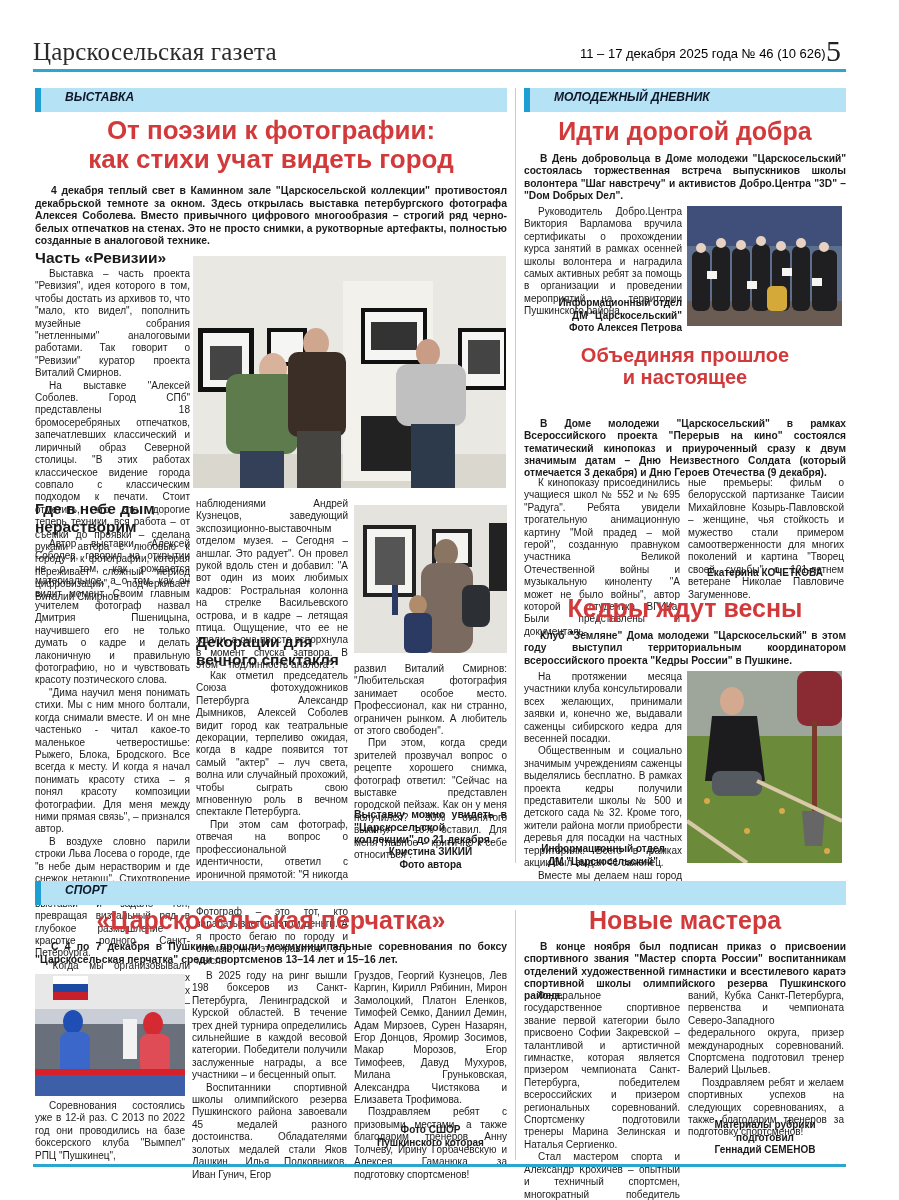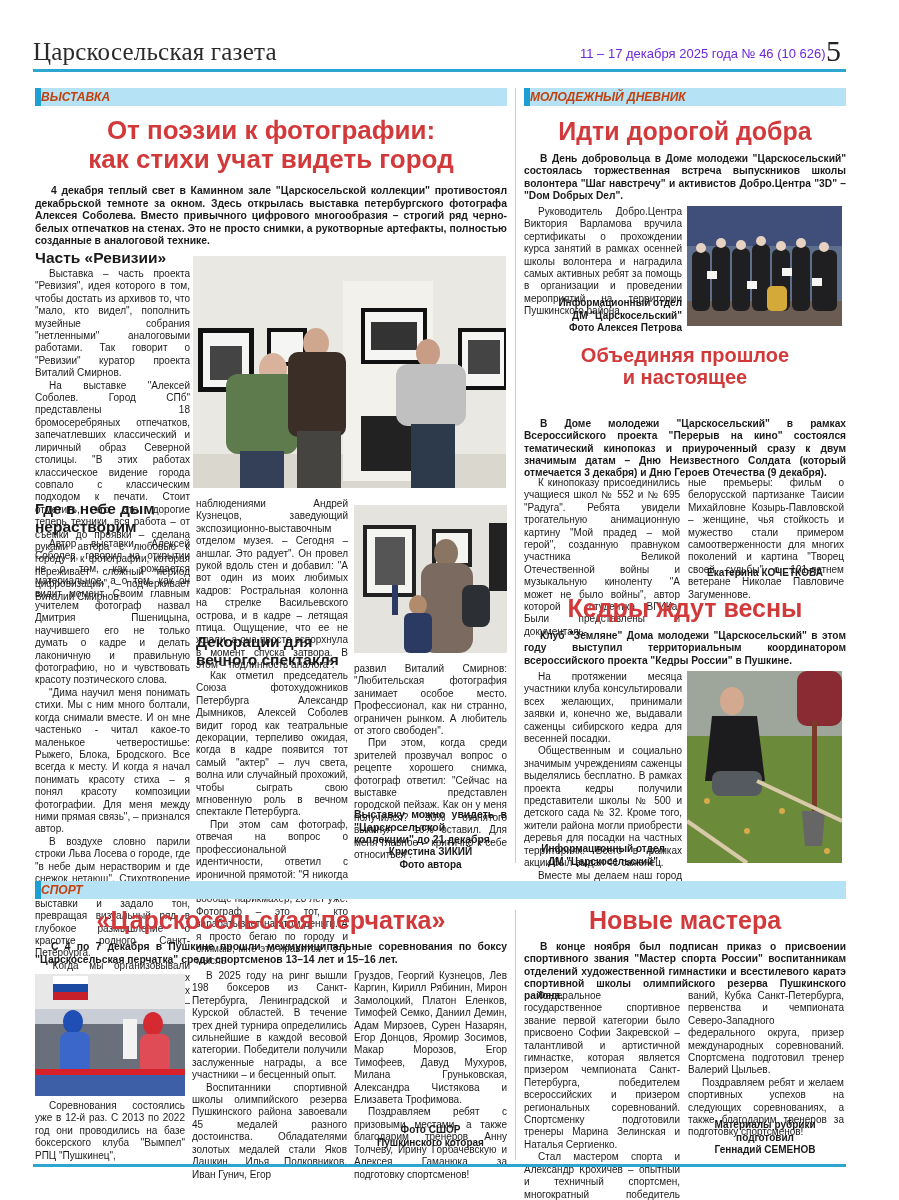--- a/index.html
+++ b/index.html
@@ -1,22 +1,22 @@
 <!DOCTYPE html>
 <html><head>
 <meta charset="utf-8">
 <style>
 *{box-sizing:border-box;margin:0;padding:0}
 body{width:899px;height:1200px;background:#fff;font-family:"Liberation Sans",sans-serif;color:#1a1a1a;position:relative;overflow:hidden}
 .abs{position:absolute}
 .masthead{left:33px;top:38px;font-family:"Liberation Serif",serif;font-size:25px;color:#2a2a2a;letter-spacing:0.2px}
-.issue{left:580px;top:46px;font-size:13px;color:#6d28d9;font-family:"Liberation Sans",sans-serif}
+.issue{left:580px;top:46px;font-size:13px;color:#000000;font-family:"Liberation Sans",sans-serif}
 .pagenum{left:826px;top:34px;font-family:"Liberation Serif",serif;font-size:30px;color:#222}
 .topline{left:33px;top:69px;width:813px;height:3px;background:#2aa6cf}
-.rubric{height:18px;background:#b6e2f5;border-left:6px solid #1d9fd4;font-weight:bold;font-style:italic;font-size:12px;padding-left:0;line-height:18px;color:#c2410c}
+.rubric{height:24px;background:#b6e2f5;border-left:6px solid #1d9fd4;font-weight:bold;font-style:italic;font-size:12px;padding-left:24px;line-height:18px;color:#0f172a}
 .vsep{width:1px;background:#ccc}
 .headline{color:#d2393b;font-weight:bold;text-align:center;line-height:1.12}
 .lead{font-weight:bold;font-size:11px;line-height:13px;text-align:justify;text-indent:16px}
 .body{font-size:10px;line-height:12.4px;text-align:justify}
 .body p{text-indent:14px}
 .subhead{font-weight:bold;text-align:left;font-size:15.5px;line-height:18px}
 .sig{font-weight:bold;font-size:10px;line-height:12.5px;text-align:center}
 .photo{overflow:hidden;background:#ddd}
 .bottomline{left:33px;top:1164px;width:813px;height:3px;background:#2aa6cf}
 </style>

